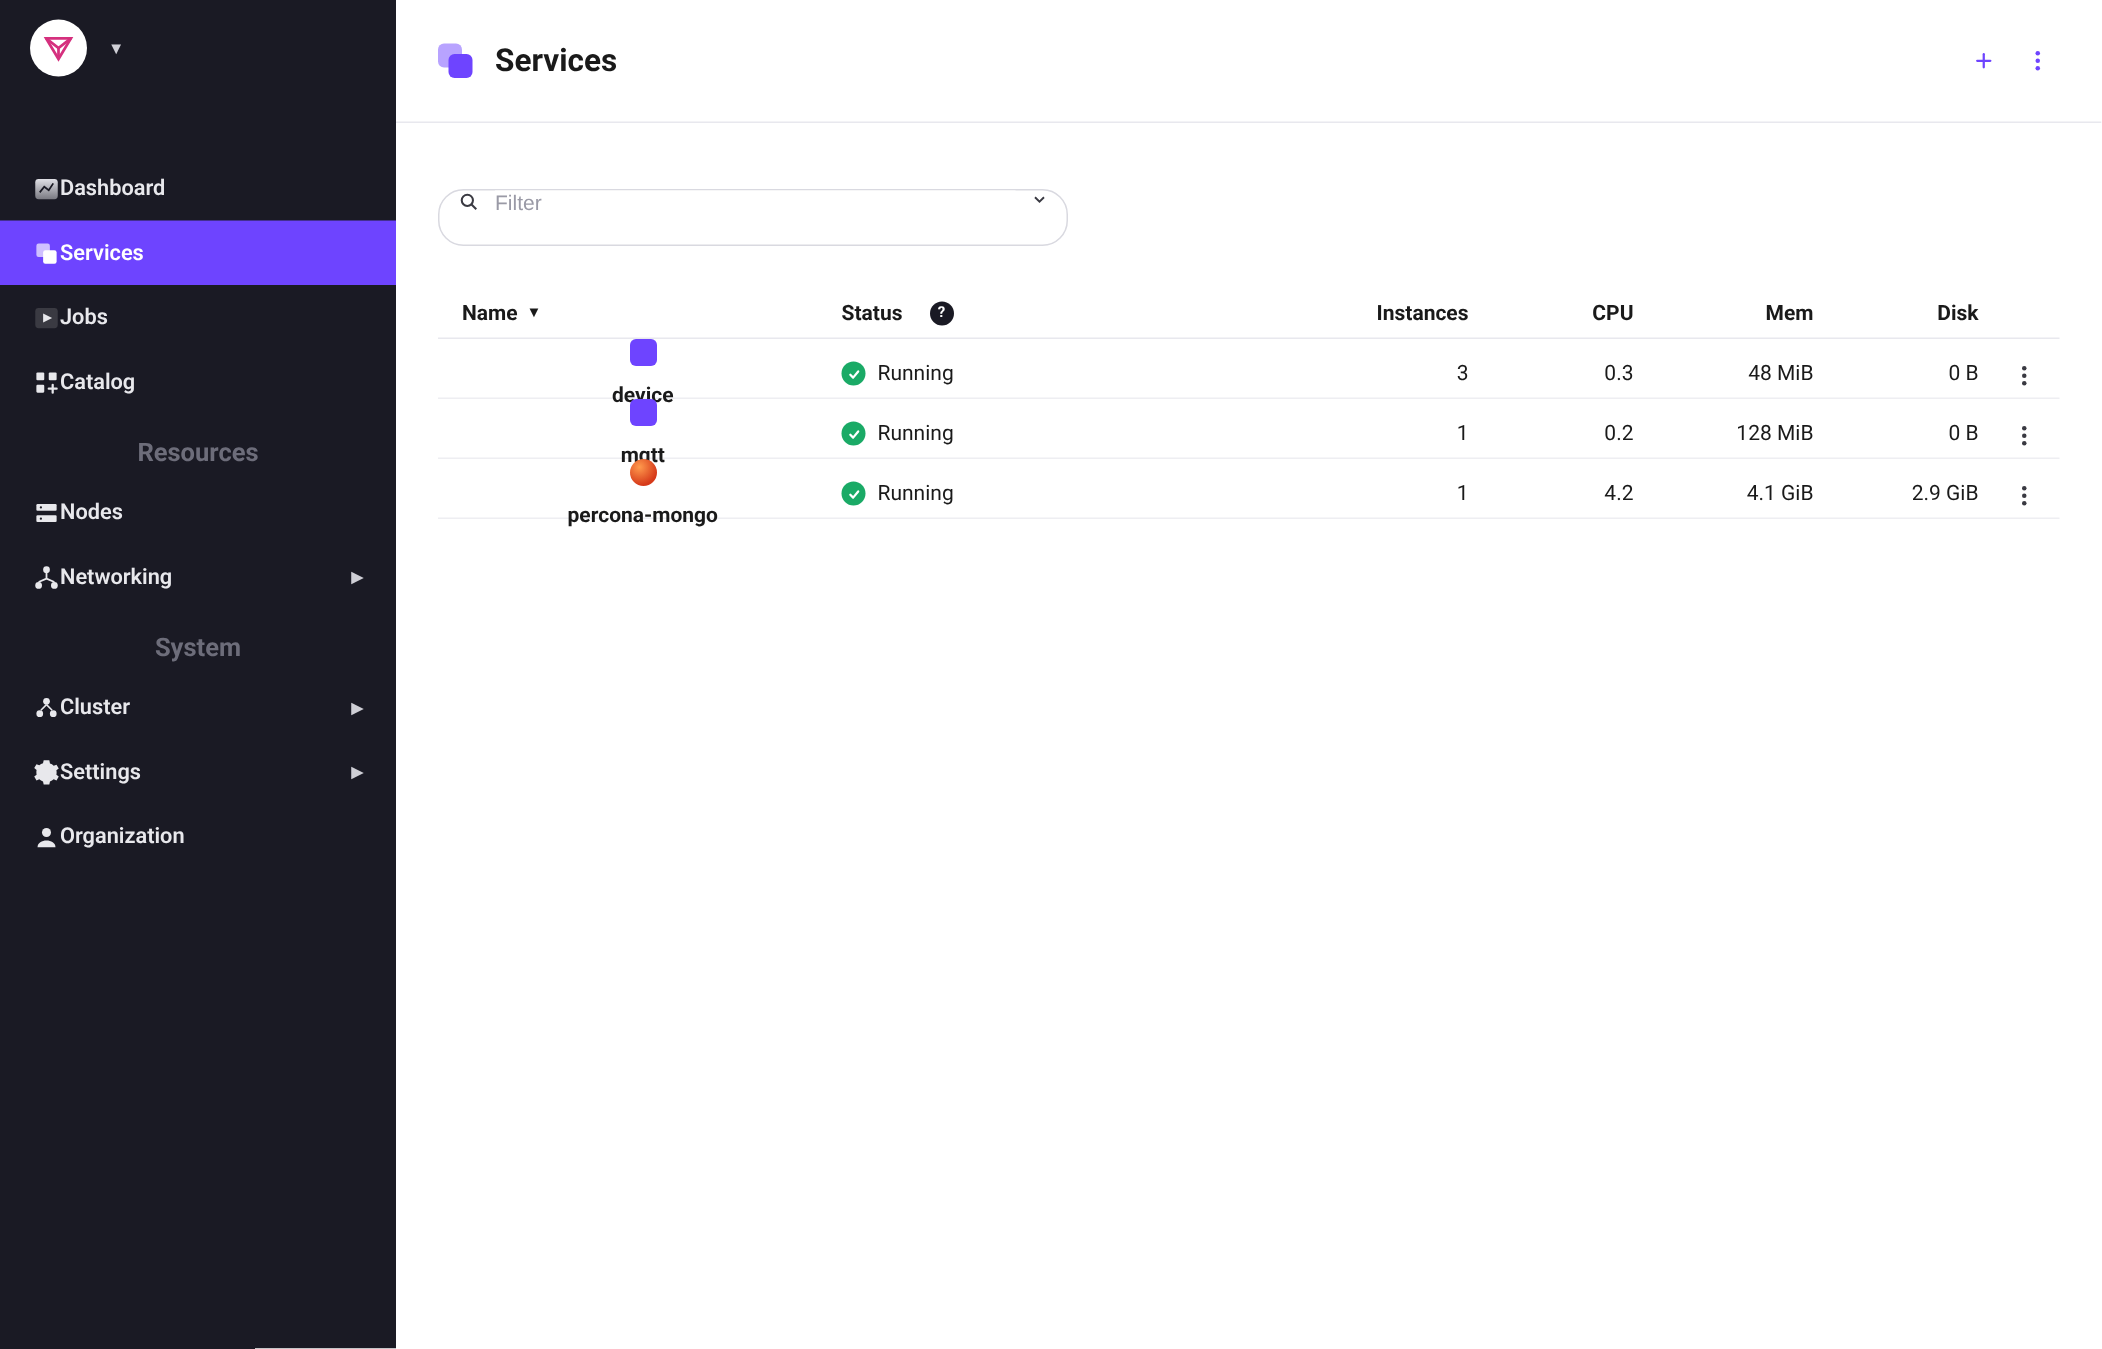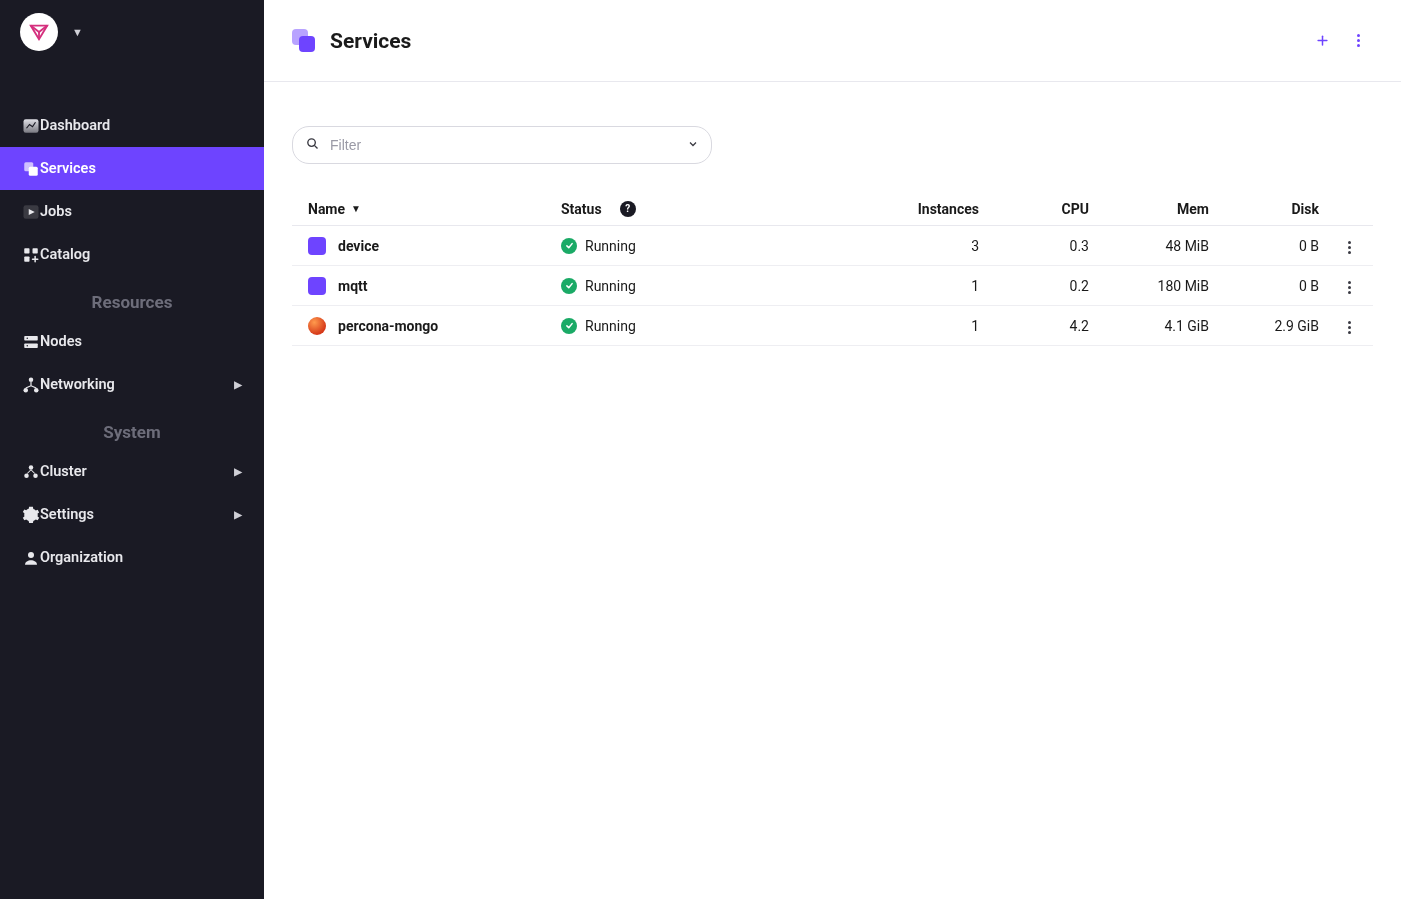--- a/index.html
+++ b/index.html
@@ -129,21 +129,21 @@
     }
     .page-body {
       padding: 44px 28px;
     }
     .filter-box {
       width: 420px;
       height: 38px;
       border: 1px solid #d9d9e0;
       border-radius: 17px;
       display: flex;
-      align-items: center;
+      align-items: flex-start;
       padding: 0 12px;
       gap: 10px;
     }
     .filter-box input {
       border: none;
       outline: none;
       flex: 1;
       font-size: 14px;
       color: #333;
     }
@@ -200,20 +200,21 @@
     .trow {
       height: 40px;
       border-bottom: 1px solid #eeeef2;
     }
     .td.name {
       display: flex;
       align-items: center;
       gap: 12px;
       font-weight: 700;
       cursor: pointer;
+      flex-direction: column;
     }
     .svc-icon {
       width: 18px;
       height: 18px;
       border-radius: 4px;
       display: inline-flex;
       align-items: center;
       justify-content: center;
       font-size: 9px;
       color: #fff;
@@ -466,21 +467,21 @@
             <div class="td status">
               <span class="status-dot">
                 <svg viewBox="0 0 24 24" fill="none" stroke="#fff" stroke-width="4" stroke-linecap="round" stroke-linejoin="round">
                   <polyline points="5 13 10 18 19 7"></polyline>
                 </svg>
               </span>
               <span>Running</span>
             </div>
             <div class="td right">1</div>
             <div class="td right">0.2</div>
-            <div class="td right">180 MiB</div>
+            <div class="td right">128 MiB</div>
             <div class="td right">0 B</div>
             <div class="td actions"><div class="row-menu">
                 <span class="vdots">
                   <span></span>
                   <span></span>
                   <span></span>
                 </span>
               </div></div>
           </div>
           <div class="trow">

